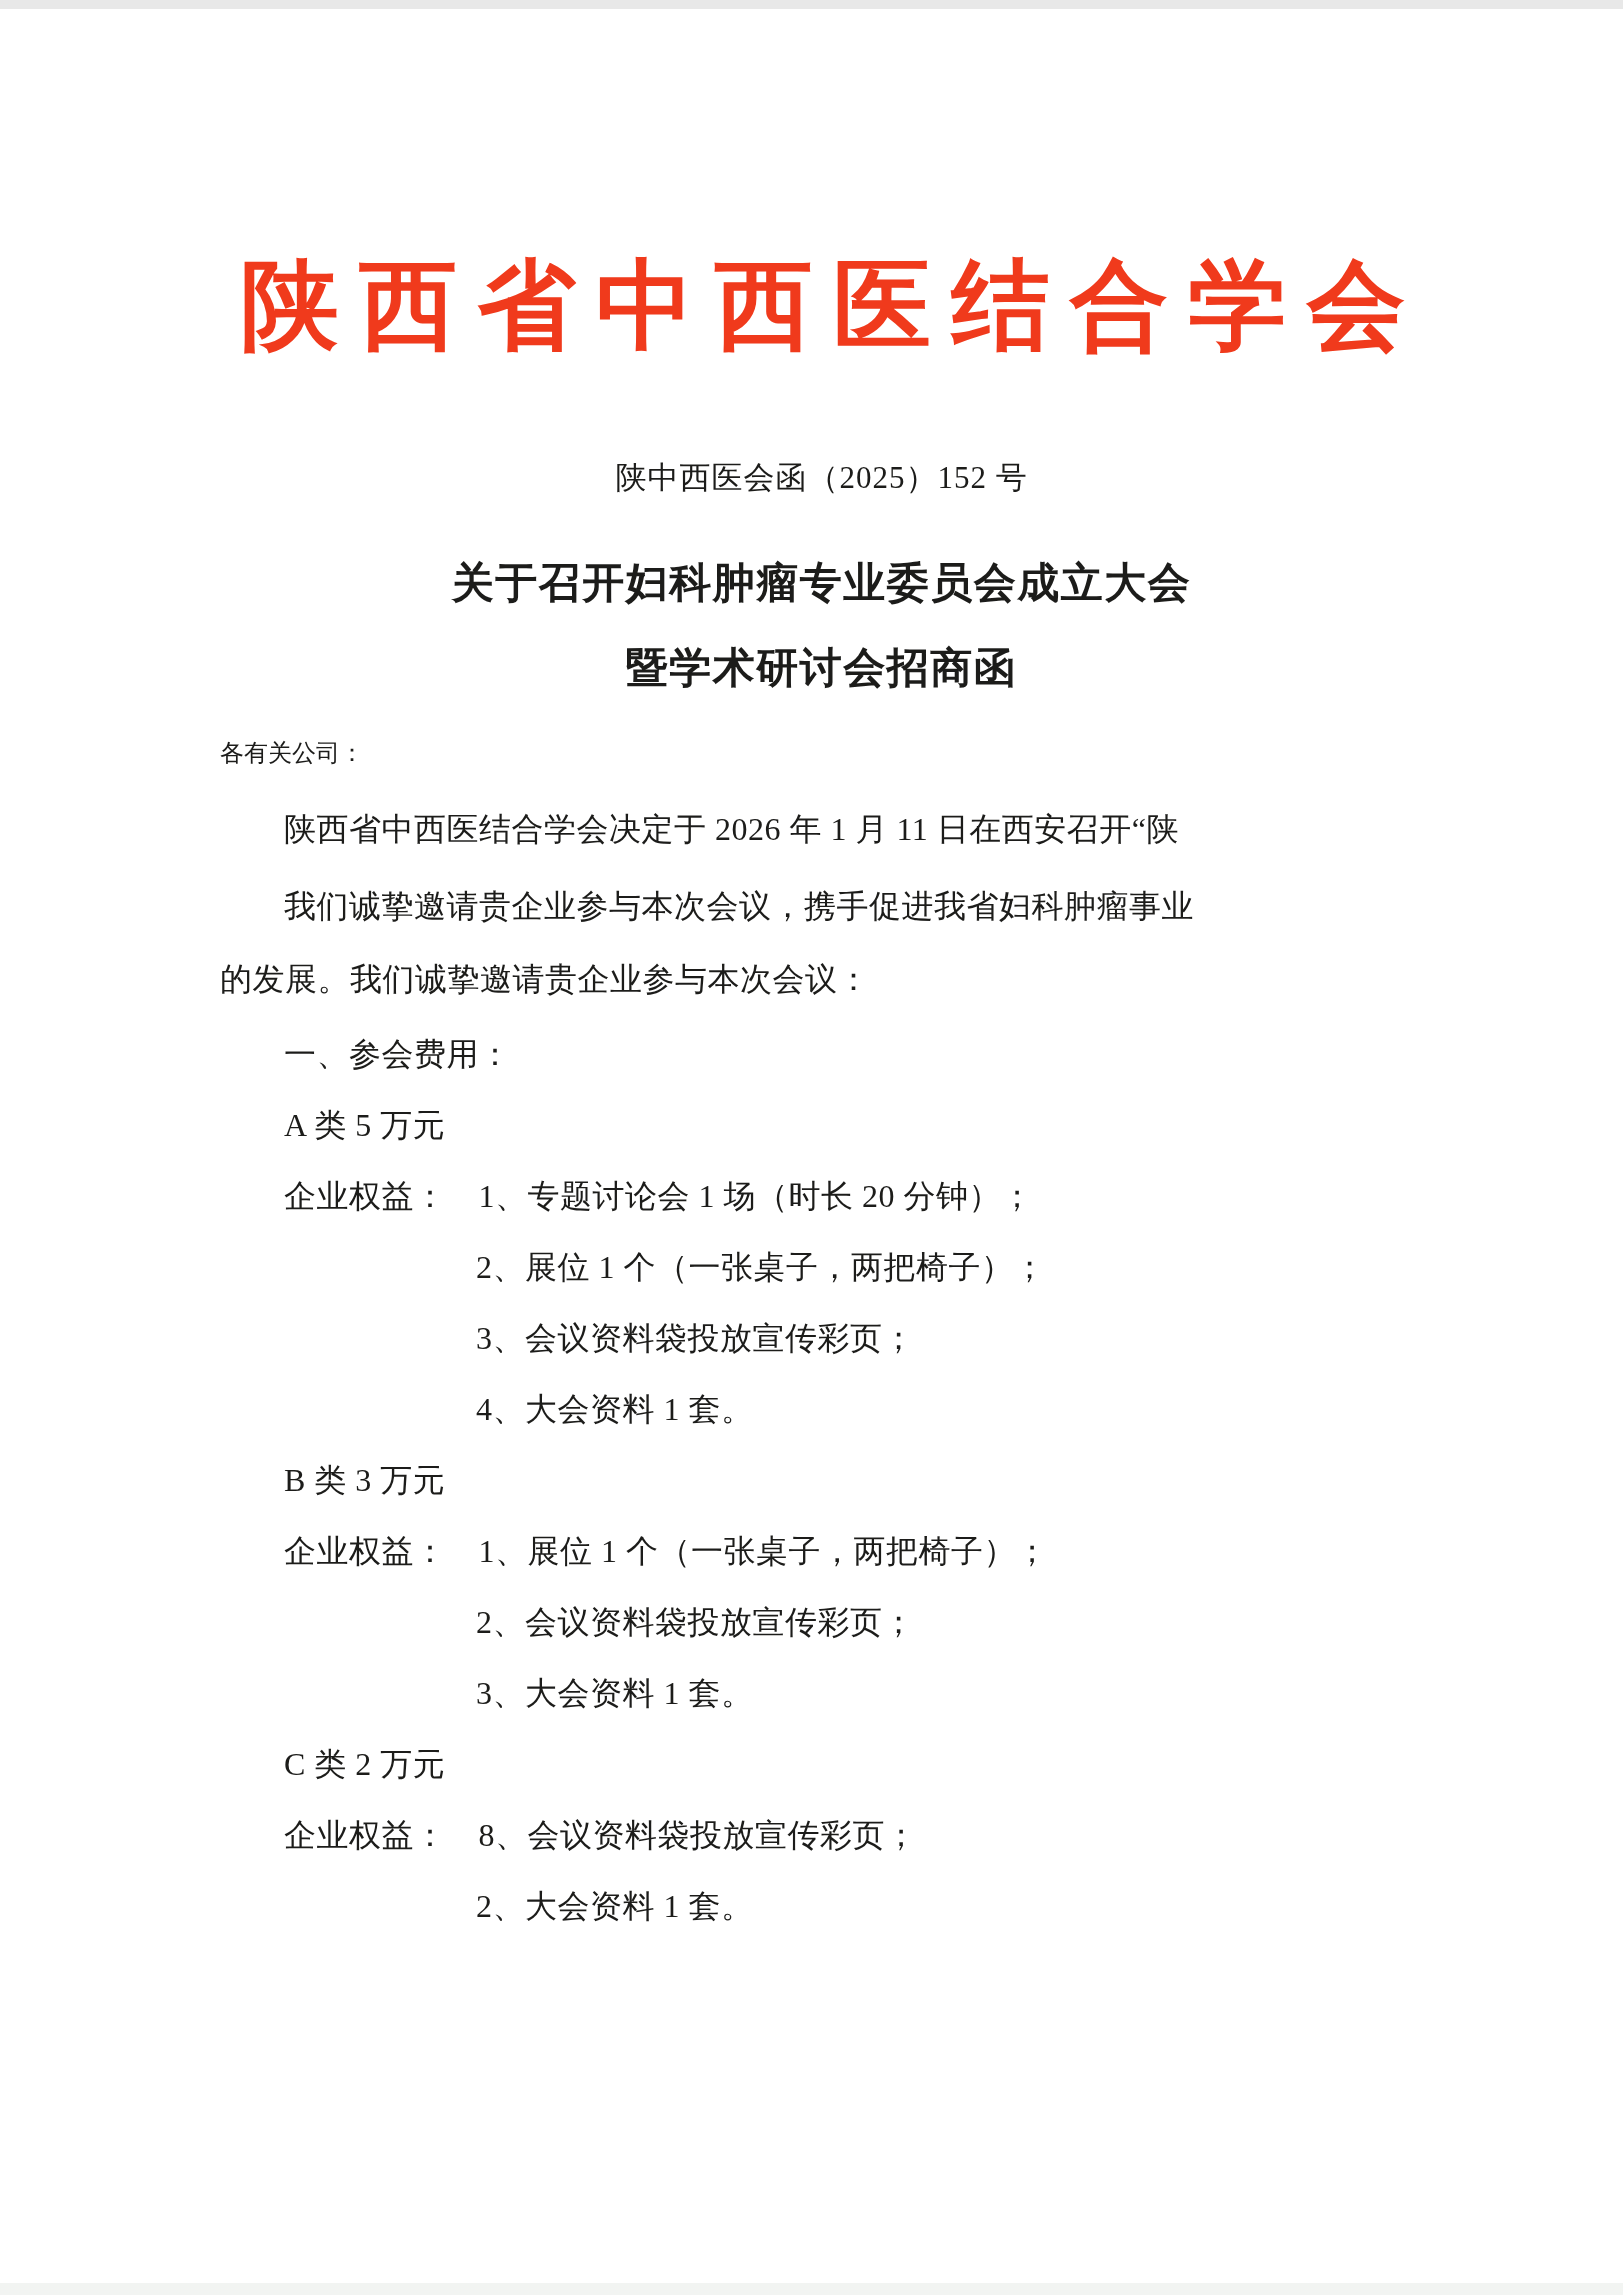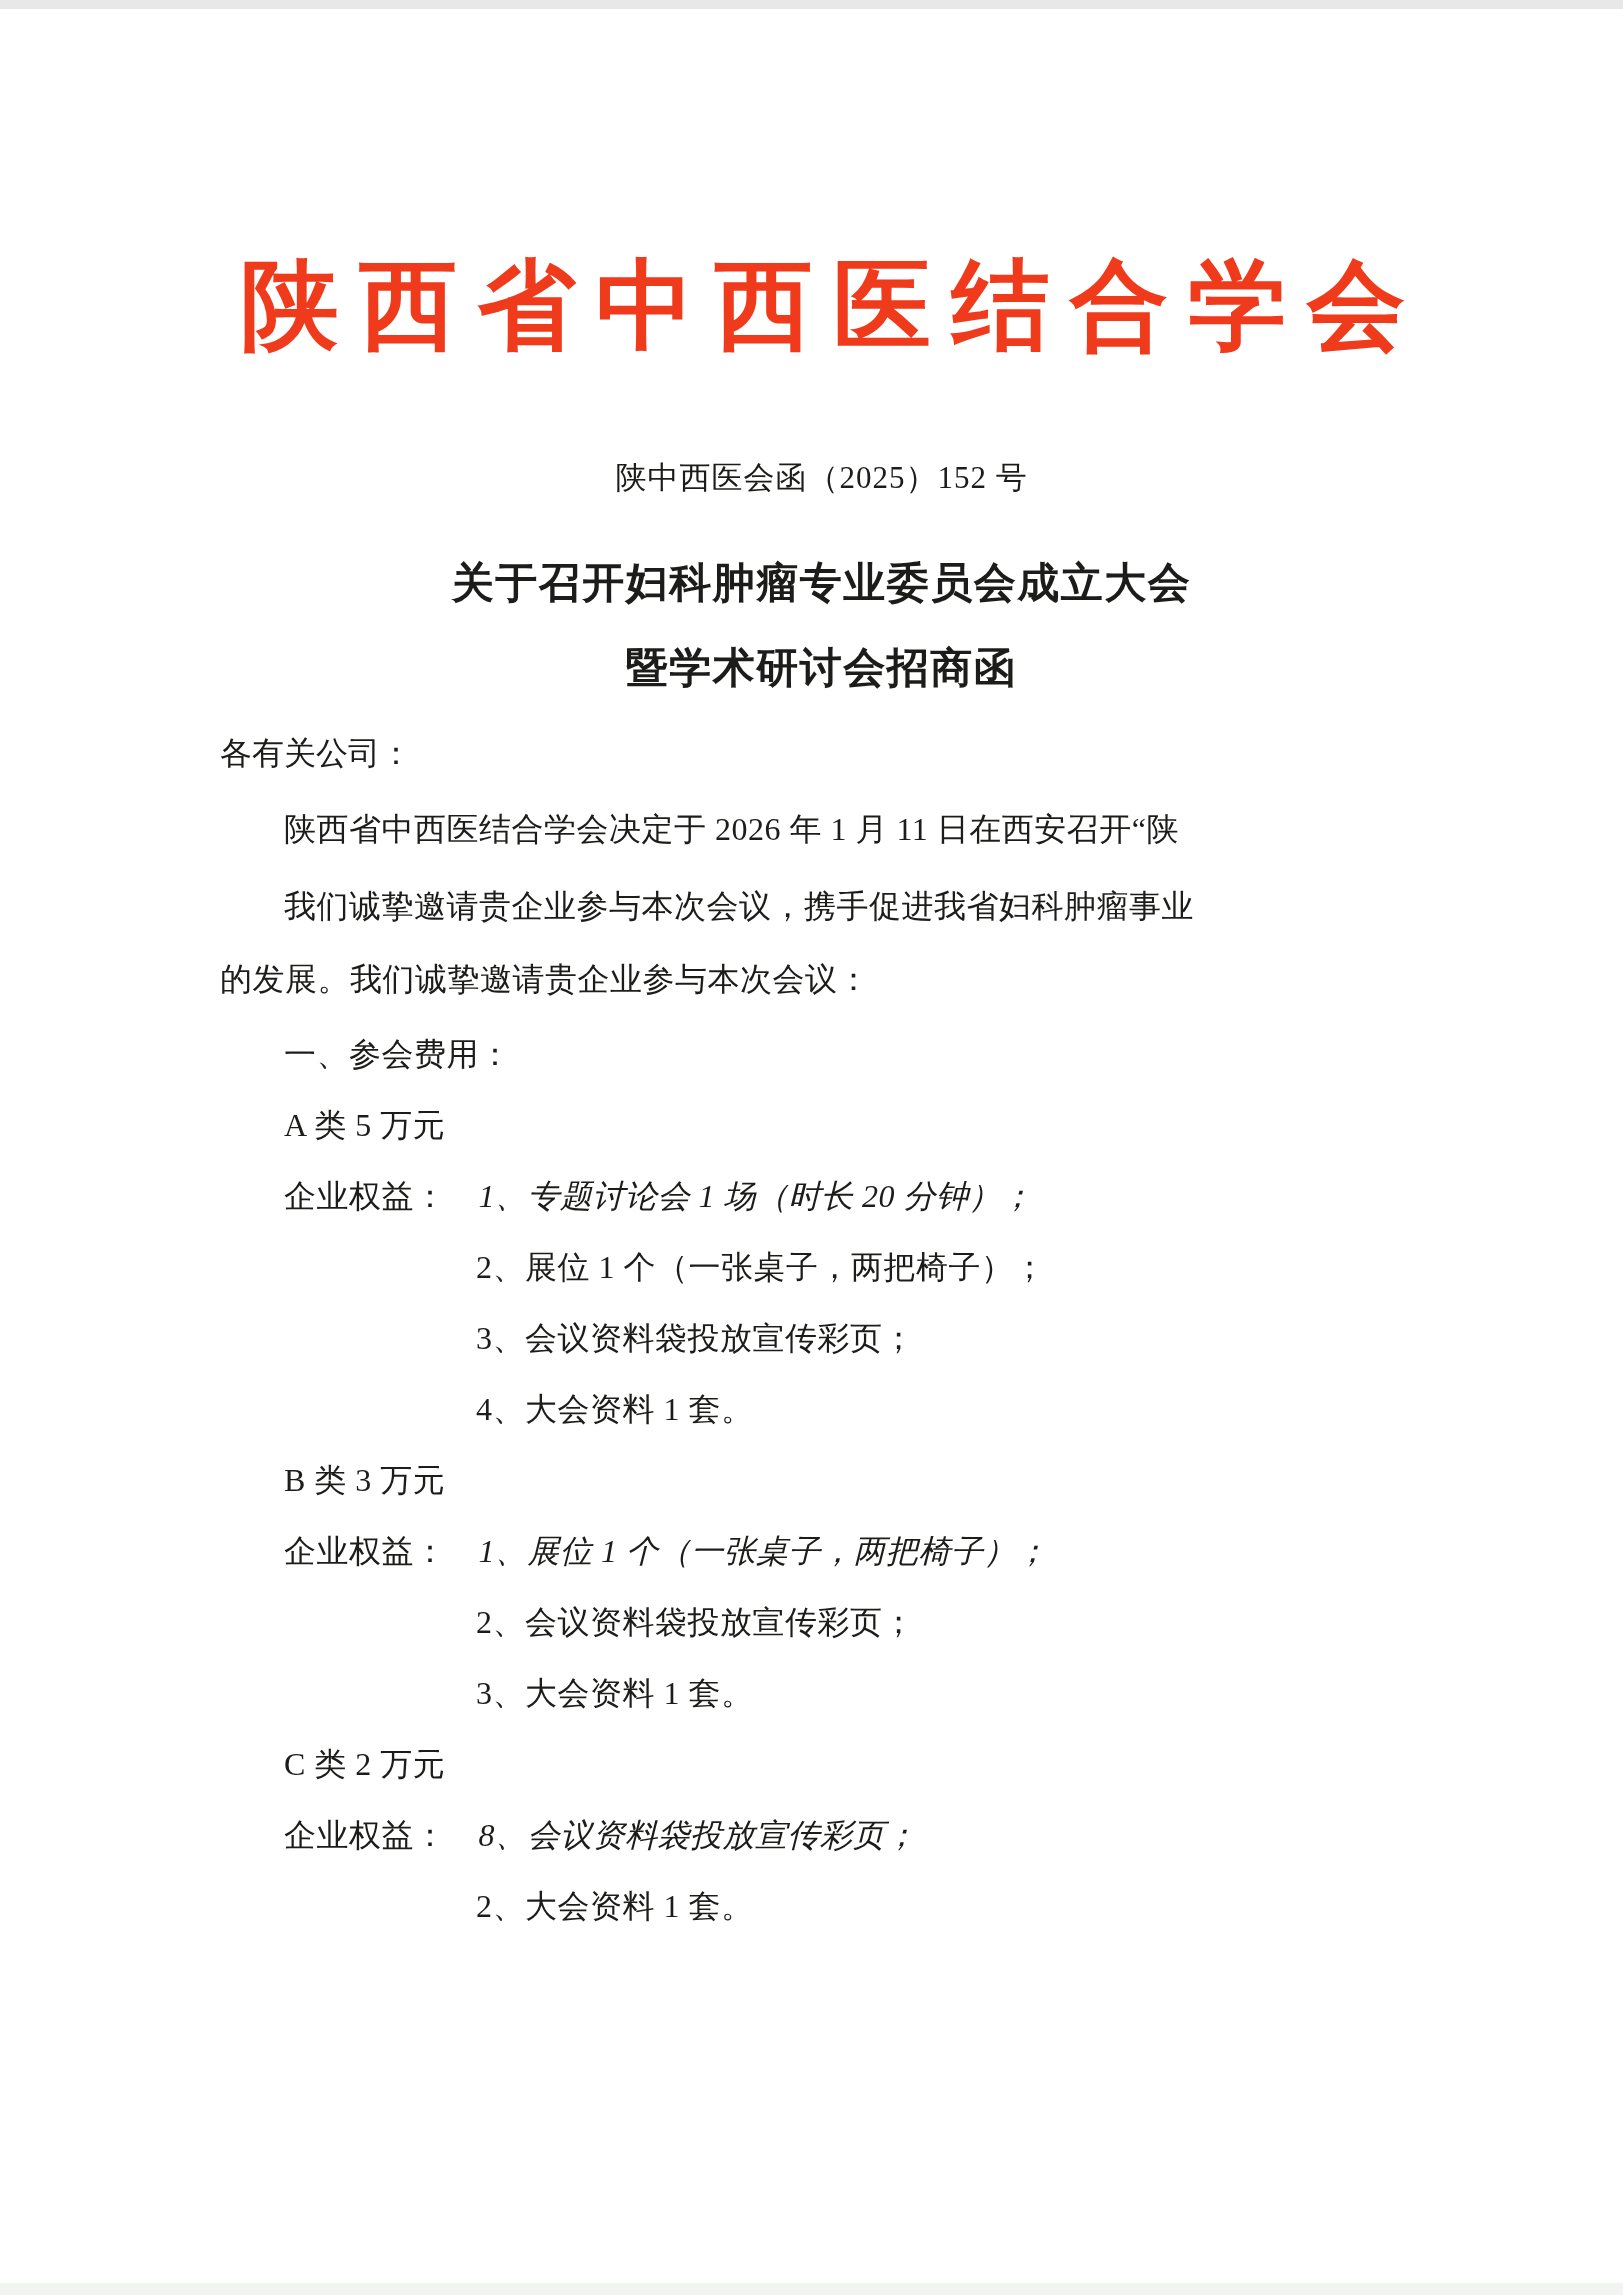--- a/index.html
+++ b/index.html
@@ -43,39 +43,39 @@
     font-size: 42px;
     line-height: 64px;
     font-weight: bold;
     text-align: center;
     letter-spacing: 1.5px;
   }
   .doc-title.first { margin-top: 49px; }
   .doc-title.second { margin-top: 20.5px; }
   .salutation {
     margin-top: 28px;
-    font-size: 32px;
+    font-size: 24px;
     line-height: 51px;
   }
   .para .line {
     font-size: 32px;
     line-height: 73px;
     letter-spacing: 0.5px;
   }
   .para.p1 { margin-top: 14.3px; }
   .para.p2 { margin-top: 4.1px; }
   .line.indent { text-indent: 2em; }
   .section .line {
     font-size: 32px;
     line-height: 71px;
     letter-spacing: 0.5px;
   }
   .section { margin-top: 3.1px; }
   .line.sub { text-indent: 8em; }
-  .benefits-row .benefit-first { margin-left: 1em; font-style: italic; }
+  .benefits-row .benefit-first { margin-left: 1em; }
   .scan-edge {
     position: absolute;
     left: 0;
     bottom: 0;
     width: 100%;
     height: 21.5px;
     background: #f2f4f2;
   }
 </style>
 </head>

